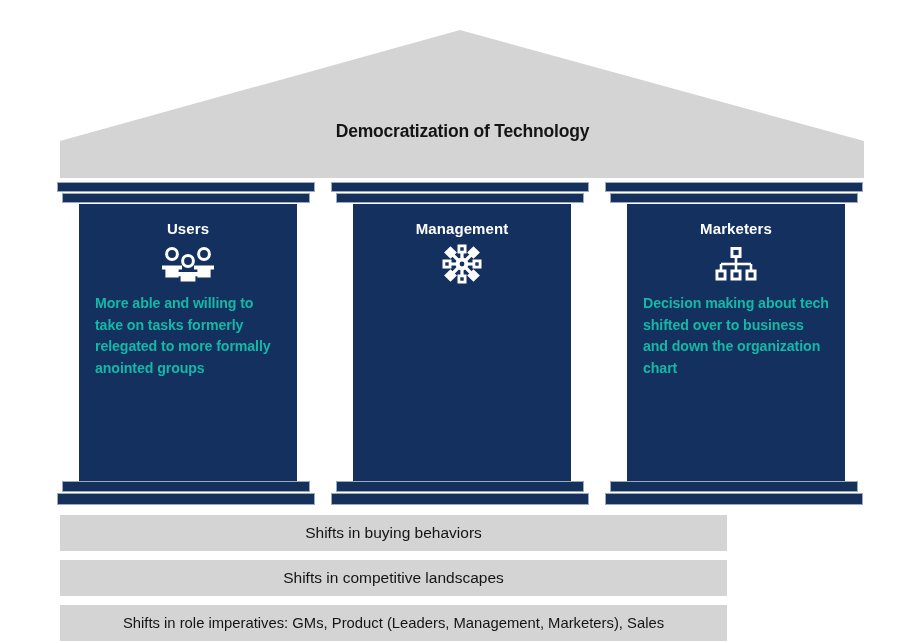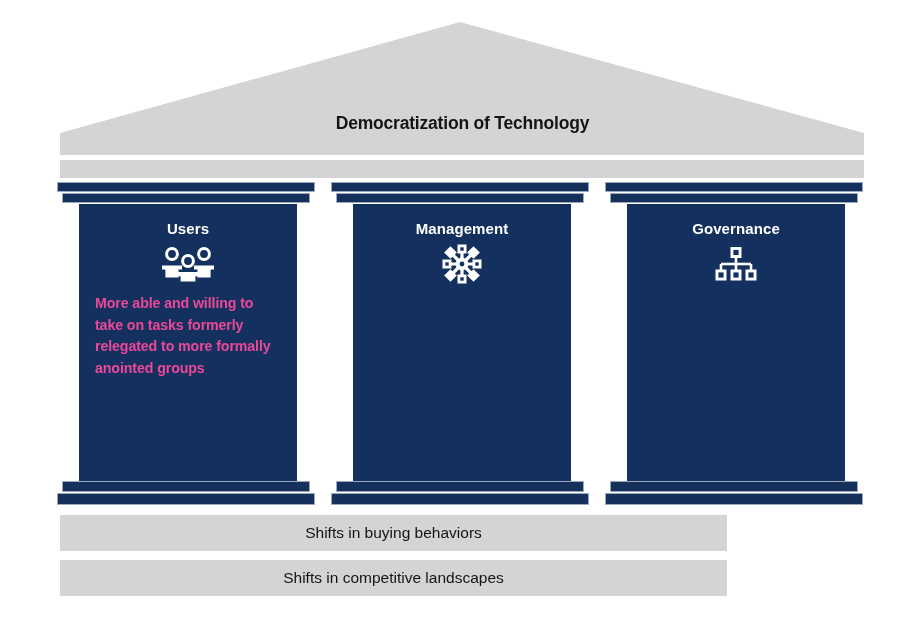--- a/index.html
+++ b/index.html
@@ -15,21 +15,21 @@
     width: 901px;
     height: 643px;
     background: #ffffff;
     overflow: hidden;
   }
 
   
   .pediment-wrap {
     position: absolute;
     left: 0;
-    top: 0;
+    top: 8px;
     width: 901px;
     height: 160px;
   }
   .pediment-svg {
     position: absolute;
     left: 0;
     top: 0;
   }
   .pediment-title {
     position: absolute;
@@ -114,21 +114,21 @@
     display: flex;
     justify-content: center;
     align-items: center;
     height: 42px;
     margin-bottom: 8px;
   }
   .col-body {
     font-size: 14.2px;
     line-height: 1.52;
     font-weight: bold;
-    color: #ec4899;
+    color: #14b8a6;
     text-align: left;
     letter-spacing: -0.1px;
   }
 
   
   .base-a {
     position: absolute;
     left: 5px;
     top: 299px;
     width: 248px;
@@ -245,21 +245,21 @@
         </div>
       </div>
       <div class="base-a"></div>
       <div class="base-b"></div>
     </div>
 
     <div class="column col-2">
       <div class="cap-a"></div>
       <div class="cap-b"></div>
       <div class="shaft">
-        <div class="col-title">Governance</div>
+        <div class="col-title">Marketers</div>
         <div class="col-icon">
           <svg width="46" height="36" viewBox="0 0 46 36" fill="none" stroke="#ffffff">
             <g stroke-width="2.6">
               <line x1="23" y1="11" x2="23" y2="18"></line>
               <line x1="8" y1="18" x2="38" y2="18"></line>
               <line x1="8" y1="18" x2="8" y2="24"></line>
               <line x1="23" y1="18" x2="23" y2="24"></line>
               <line x1="38" y1="18" x2="38" y2="24"></line>
             </g>
             <g fill="#ffffff" stroke="none">
@@ -267,27 +267,31 @@
               <rect x="20.4" y="3.9" width="5.2" height="5.2" fill="#14305e"></rect>
               <rect x="2.5" y="23.5" width="11" height="11"></rect>
               <rect x="5.4" y="26.4" width="5.2" height="5.2" fill="#14305e"></rect>
               <rect x="17.5" y="23.5" width="11" height="11"></rect>
               <rect x="20.4" y="26.4" width="5.2" height="5.2" fill="#14305e"></rect>
               <rect x="32.5" y="23.5" width="11" height="11"></rect>
               <rect x="35.4" y="26.4" width="5.2" height="5.2" fill="#14305e"></rect>
             </g>
           </svg>
         </div>
+        <div class="col-body">Decision making about tech shifted over to business and down the organization chart</div>
       </div>
       <div class="base-a"></div>
       <div class="base-b"></div>
     </div>
 
   </div>
 
   <div class="found-bar fb-0">
     <span class="found-label">Shifts in buying behaviors</span>
   </div>
   <div class="found-bar fb-1">
     <span class="found-label">Shifts in competitive landscapes</span>
   </div>
+  <div class="found-bar fb-2">
+    <span class="found-label">Shifts in role imperatives: GMs, Product (Leaders, Management, Marketers), Sales</span>
+  </div>
 
 </div>
 
 </body></html>

